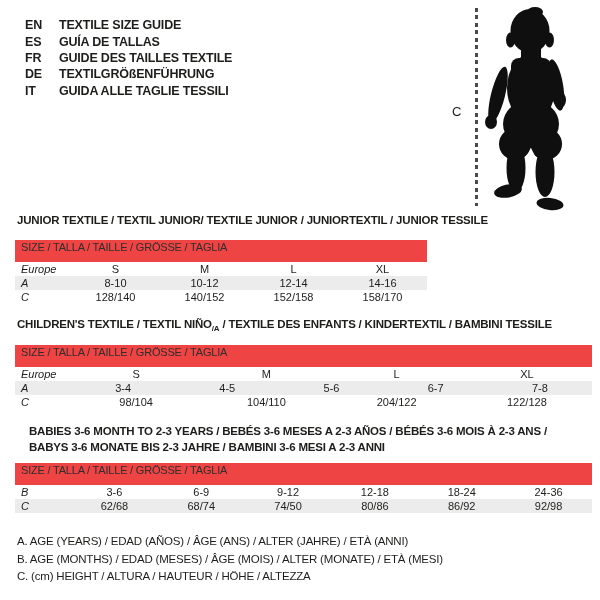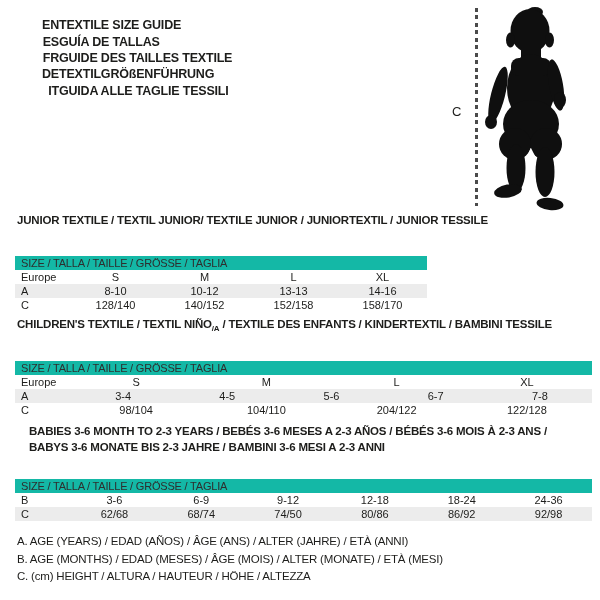--- a/index.html
+++ b/index.html
@@ -7,45 +7,45 @@
     width:600px; height:600px; background:#ffffff; position:relative; overflow:hidden;
     font-family:"Liberation Sans", sans-serif; color:#1d1d1b;
     -webkit-font-smoothing:antialiased;
   }
   .abs { position:absolute; }
 
   
   .lang-list { left:25px; top:17px; }
   .lang-item { display:flex; height:16.4px; align-items:center;
     font-weight:bold; font-size:12.5px; letter-spacing:-0.2px; white-space:nowrap; }
-  .lang-code { width:34px; flex:0 0 34px;text-align:right; }
+  .lang-code { width:34px; flex:0 0 34px; }
 
   
   .height-line { left:475px; top:8px; width:3px; height:198px;
     background:repeating-linear-gradient(to bottom, #4a4a4a 0 4px, transparent 4px 7.5px); }
   .height-label { left:452px; top:104px; font-size:13px; }
 
   
   .sec-title { left:17px; font-weight:bold; font-size:11.5px; letter-spacing:-0.2px; white-space:nowrap; }
   #t1-title { top:214px; }
   #t2-title { top:318px; }
   #t3-title { top:424px; line-height:15.5px;margin-left:12px; }
   .sec-title sub { font-size:8px; }
 
   
   .size-table { left:15px; font-size:11px; }
   #table1 { top:240px; width:412px; }
   #table2 { top:345px; width:577px; }
   #table3 { top:463px; width:577px; }
-  .t-header { height:14px; line-height:15px; background:#14b8a6; padding-left:6px;
-    box-sizing:border-box; color:#2e2e2e; letter-spacing:-0.2px; font-size:11px; white-space:nowrap;margin-top:16px; }
+  .t-header { height:22px; line-height:15px; background:#ef4444; padding-left:6px;
+    box-sizing:border-box; color:#2e2e2e; letter-spacing:-0.2px; font-size:11px; white-space:nowrap; }
   .t-row { display:flex; height:14px; line-height:15px; }
   .size-table > .t-row:nth-child(3) { background:#ececec; }
   .t-cell { flex:1; text-align:center; white-space:nowrap; }
-  .t-cell.label { flex:0 0 56px; text-align:left; padding-left:6px; box-sizing:border-box; }
+  .t-cell.label { flex:0 0 56px; text-align:left; padding-left:6px; box-sizing:border-box;font-style:italic; }
 
   
   .footnotes { left:17px; top:533px; font-weight:normal; font-size:11.5px;
     line-height:17.6px; letter-spacing:-0.2px; white-space:nowrap; }
 
   .baby-svg { left:485px; top:0px; }
 </style>
 </head>
 <body>
 
@@ -107,21 +107,21 @@
     <div class="t-cell label">Europe</div>
     <div class="t-cell">S</div>
     <div class="t-cell">M</div>
     <div class="t-cell">L</div>
     <div class="t-cell">XL</div>
   </div>
   <div class="t-row">
     <div class="t-cell label">A</div>
     <div class="t-cell">8-10</div>
     <div class="t-cell">10-12</div>
-    <div class="t-cell">13-13</div>
+    <div class="t-cell">12-14</div>
     <div class="t-cell">14-16</div>
   </div>
   <div class="t-row">
     <div class="t-cell label">C</div>
     <div class="t-cell">128/140</div>
     <div class="t-cell">140/152</div>
     <div class="t-cell">152/158</div>
     <div class="t-cell">158/170</div>
   </div>
 </div>

